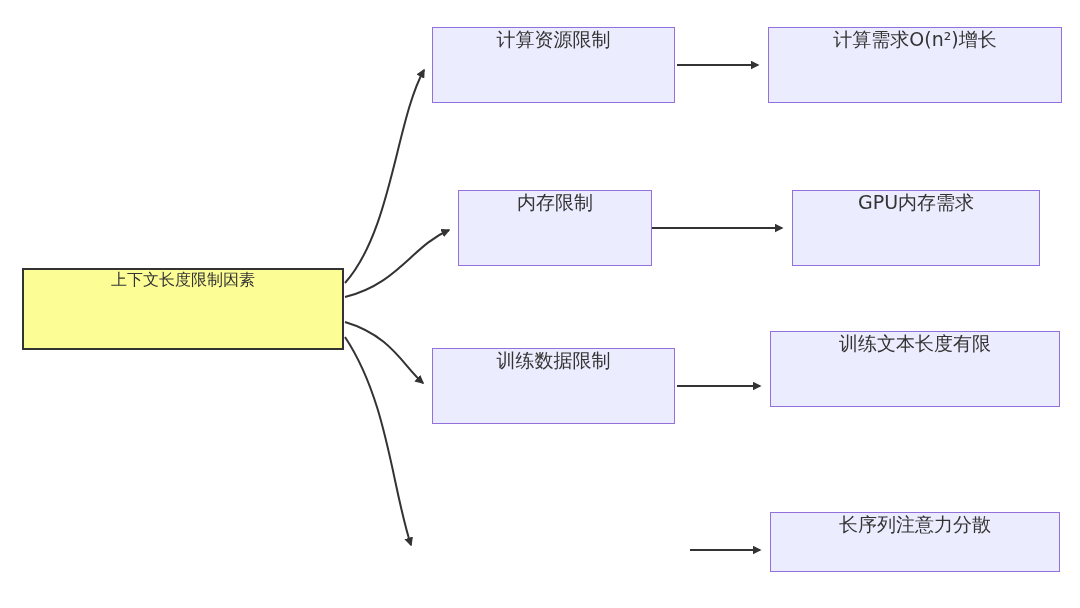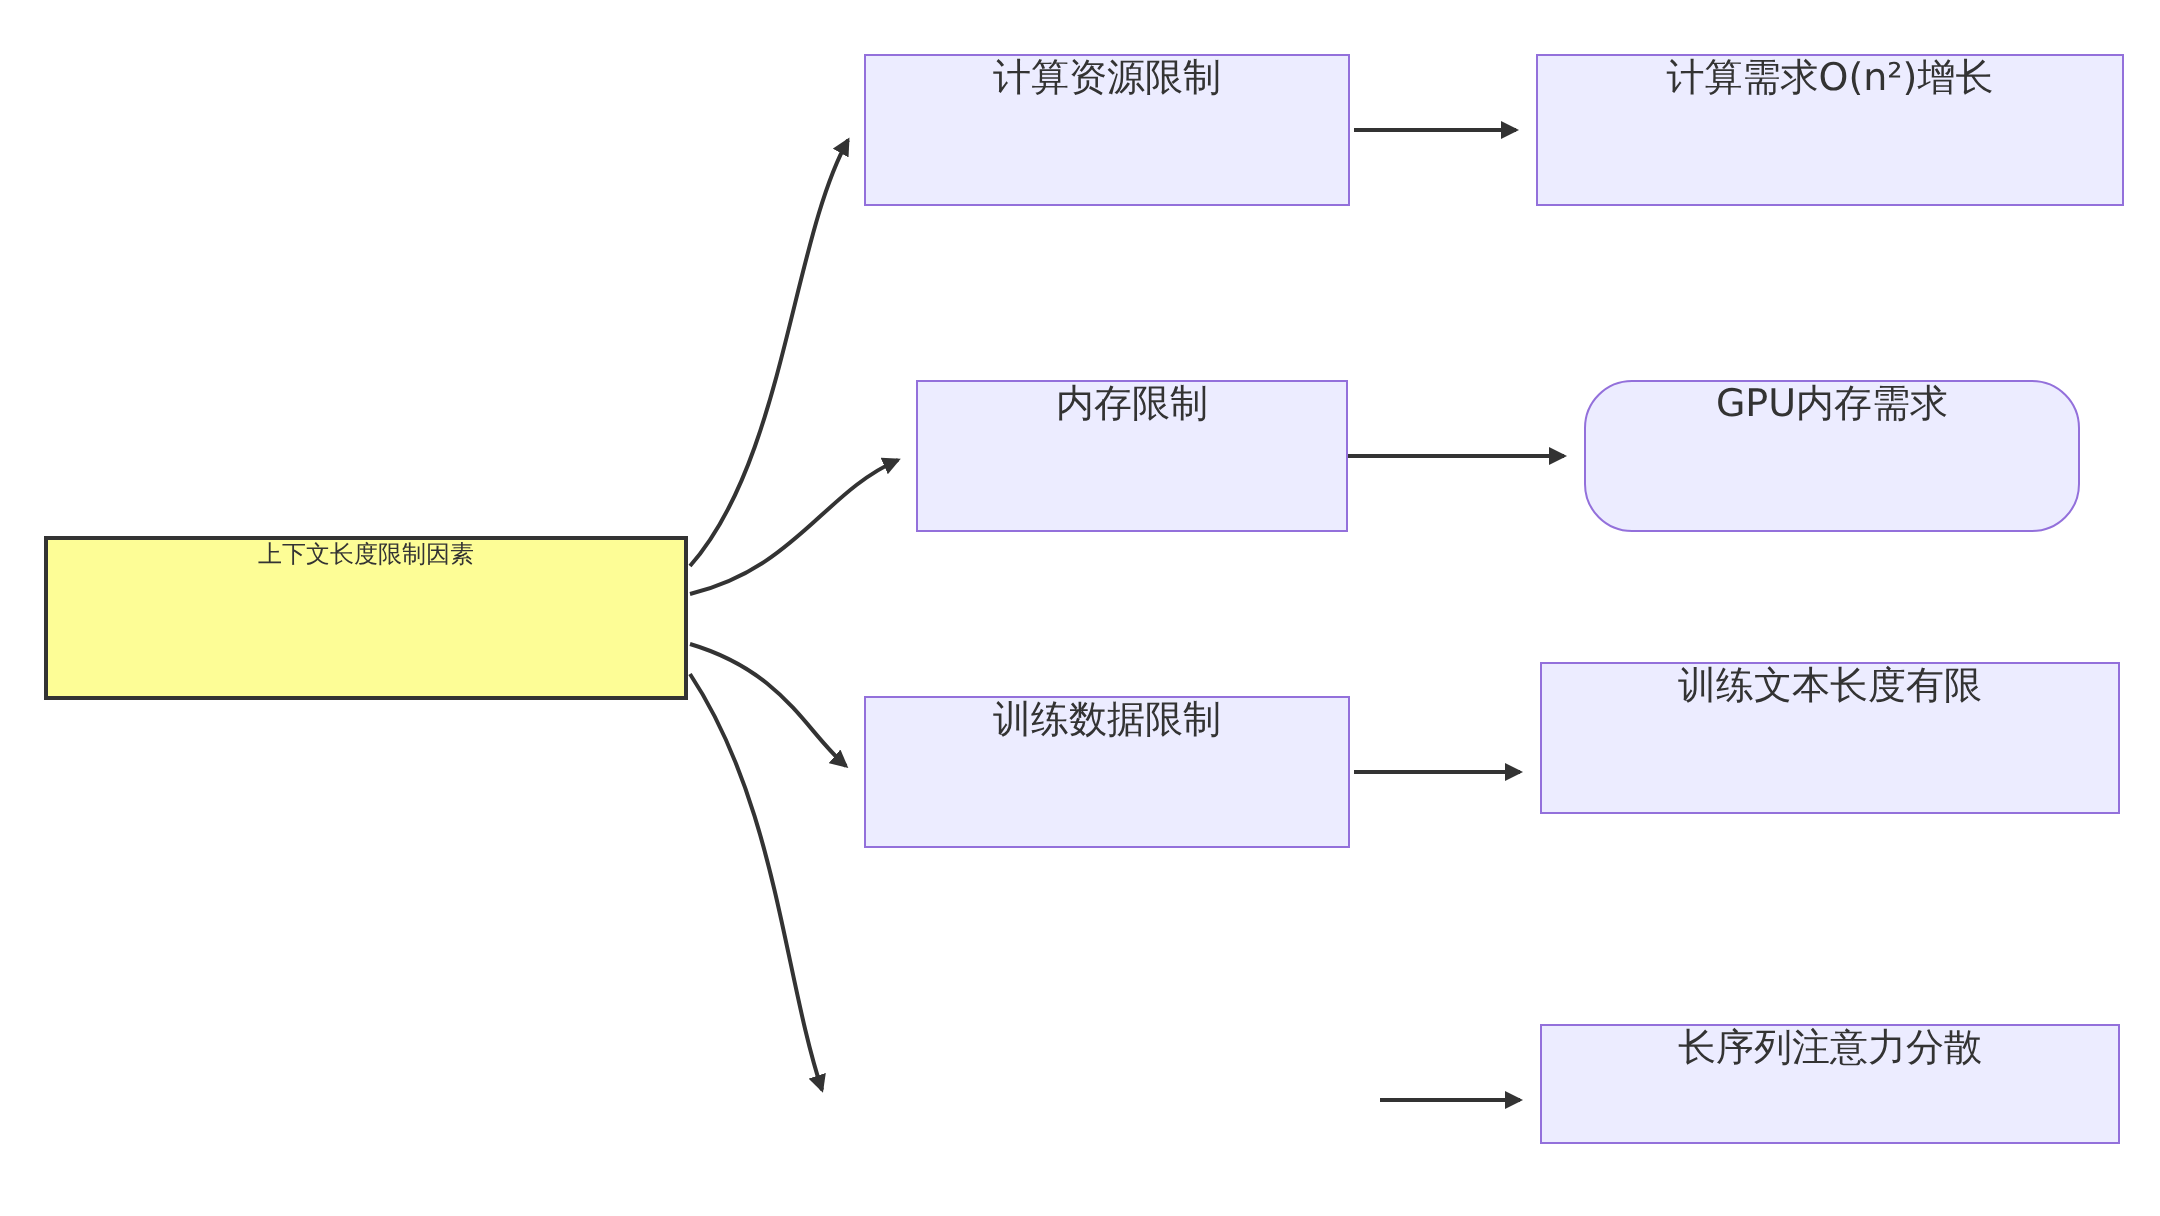--- a/index.html
+++ b/index.html
@@ -39,21 +39,21 @@
     line-height: 1.25;
     padding: 0 10px;
   }
   .node.branch {
     background: var(--node-fill, #ECECFF);
     border: 1px solid var(--node-border, #9370DB);
   }
   .node.root {
     background: var(--root-fill, #FDFD96);
     border: 2px solid var(--root-border, #333333);
-    font-size: 12px;
+    font-size: 16px;
   }
 </style>
 </head>
 <body>
 
 <div class="canvas">
 
   <svg class="edges" viewBox="0 0 1080 608" xmlns="http://www.w3.org/2000/svg">
     <defs>
       <marker id="arrowhead" markerWidth="9" markerHeight="9" refX="7.5" refY="4.5" orient="auto" markerUnits="userSpaceOnUse">
@@ -76,24 +76,24 @@
     <span>上下文长度限制因素</span>
   </div>
 
   <div class="node branch" style="left:432px; top:27px; width:243px; height:76px;">
     <span>计算资源限制</span>
   </div>
   <div class="node branch" style="left:768px; top:27px; width:294px; height:76px;">
     <span>计算需求O(n²)增长</span>
   </div>
 
-  <div class="node branch" style="left:458px; top:190px; width:216px; height:76px;">
+  <div class="node branch" style="left:458px; top:190px; width:194px; height:76px;">
     <span>内存限制</span>
   </div>
-  <div class="node branch" style="left:792px; top:190px; width:248px; height:76px;border-radius:24px;">
+  <div class="node branch" style="left:792px; top:190px; width:248px; height:76px;">
     <span>GPU内存需求</span>
   </div>
 
   <div class="node branch" style="left:432px; top:348px; width:243px; height:76px;">
     <span>训练数据限制</span>
   </div>
   <div class="node branch" style="left:770px; top:331px; width:290px; height:76px;">
     <span>训练文本长度有限</span>
   </div>
 

